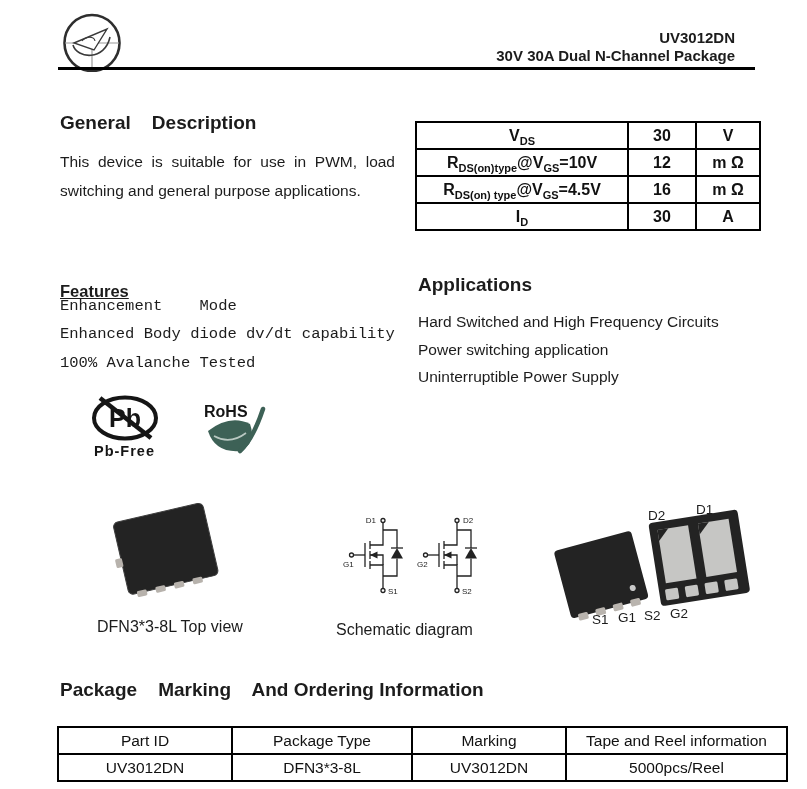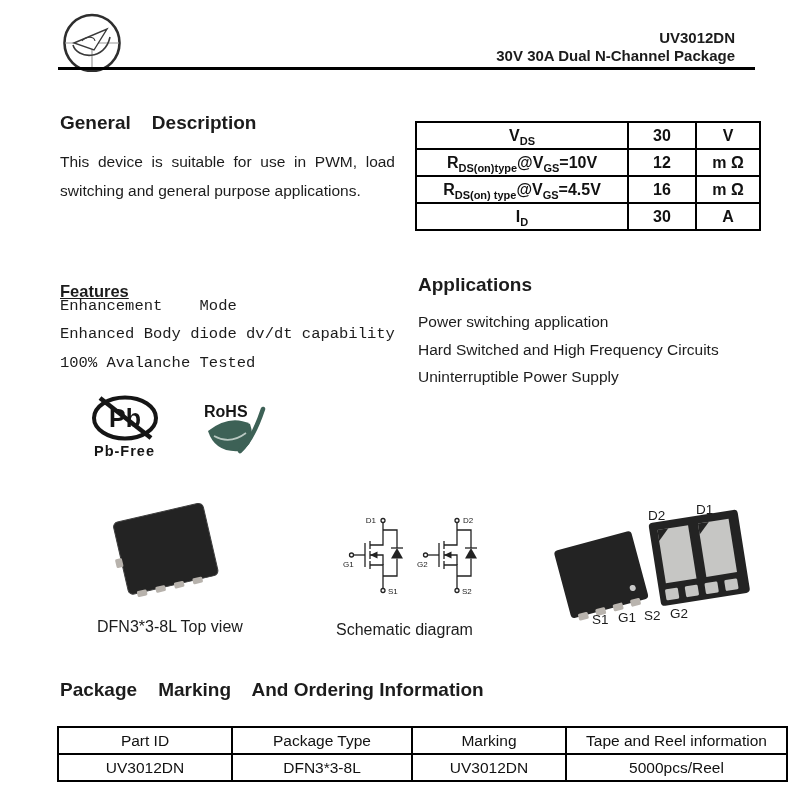--- a/index.html
+++ b/index.html
@@ -114,22 +114,22 @@
   <tr>
     <td class="c-param"><span>I</span><sub>D</sub><span></span><sub></sub><span></span></td>
     <td class="c-val">30</td>
     <td class="c-unit">A</td>
   </tr>
 </tbody>
   </table>
 
 <div class="abs h1" id="apps-title">Applications</div>
 <div class="abs list" id="apps-list">
+  <div>Hard Switched and High Frequency Circuits</div>
   <div>Power switching application</div>
-  <div>Hard Switched and High Frequency Circuits</div>
   <div>Uninterruptible Power Supply</div>
 </div>
 
 <svg class="abs dfn-photo" viewBox="0 0 140 100">
   <g transform="rotate(-13 70 50)">
     <rect x="25" y="12" width="92" height="74" rx="5" fill="#232323"></rect>
     <rect x="25" y="12" width="92" height="74" rx="5" fill="none" stroke="#3e3e3e" stroke-width="1"></rect>
     <rect x="19" y="48" width="7" height="9" rx="1.5" fill="#b7b2ac"></rect>
     <rect x="33" y="84" width="10" height="6" rx="1.5" fill="#b7b2ac"></rect>
     <rect x="52" y="84" width="10" height="6" rx="1.5" fill="#b7b2ac"></rect>

